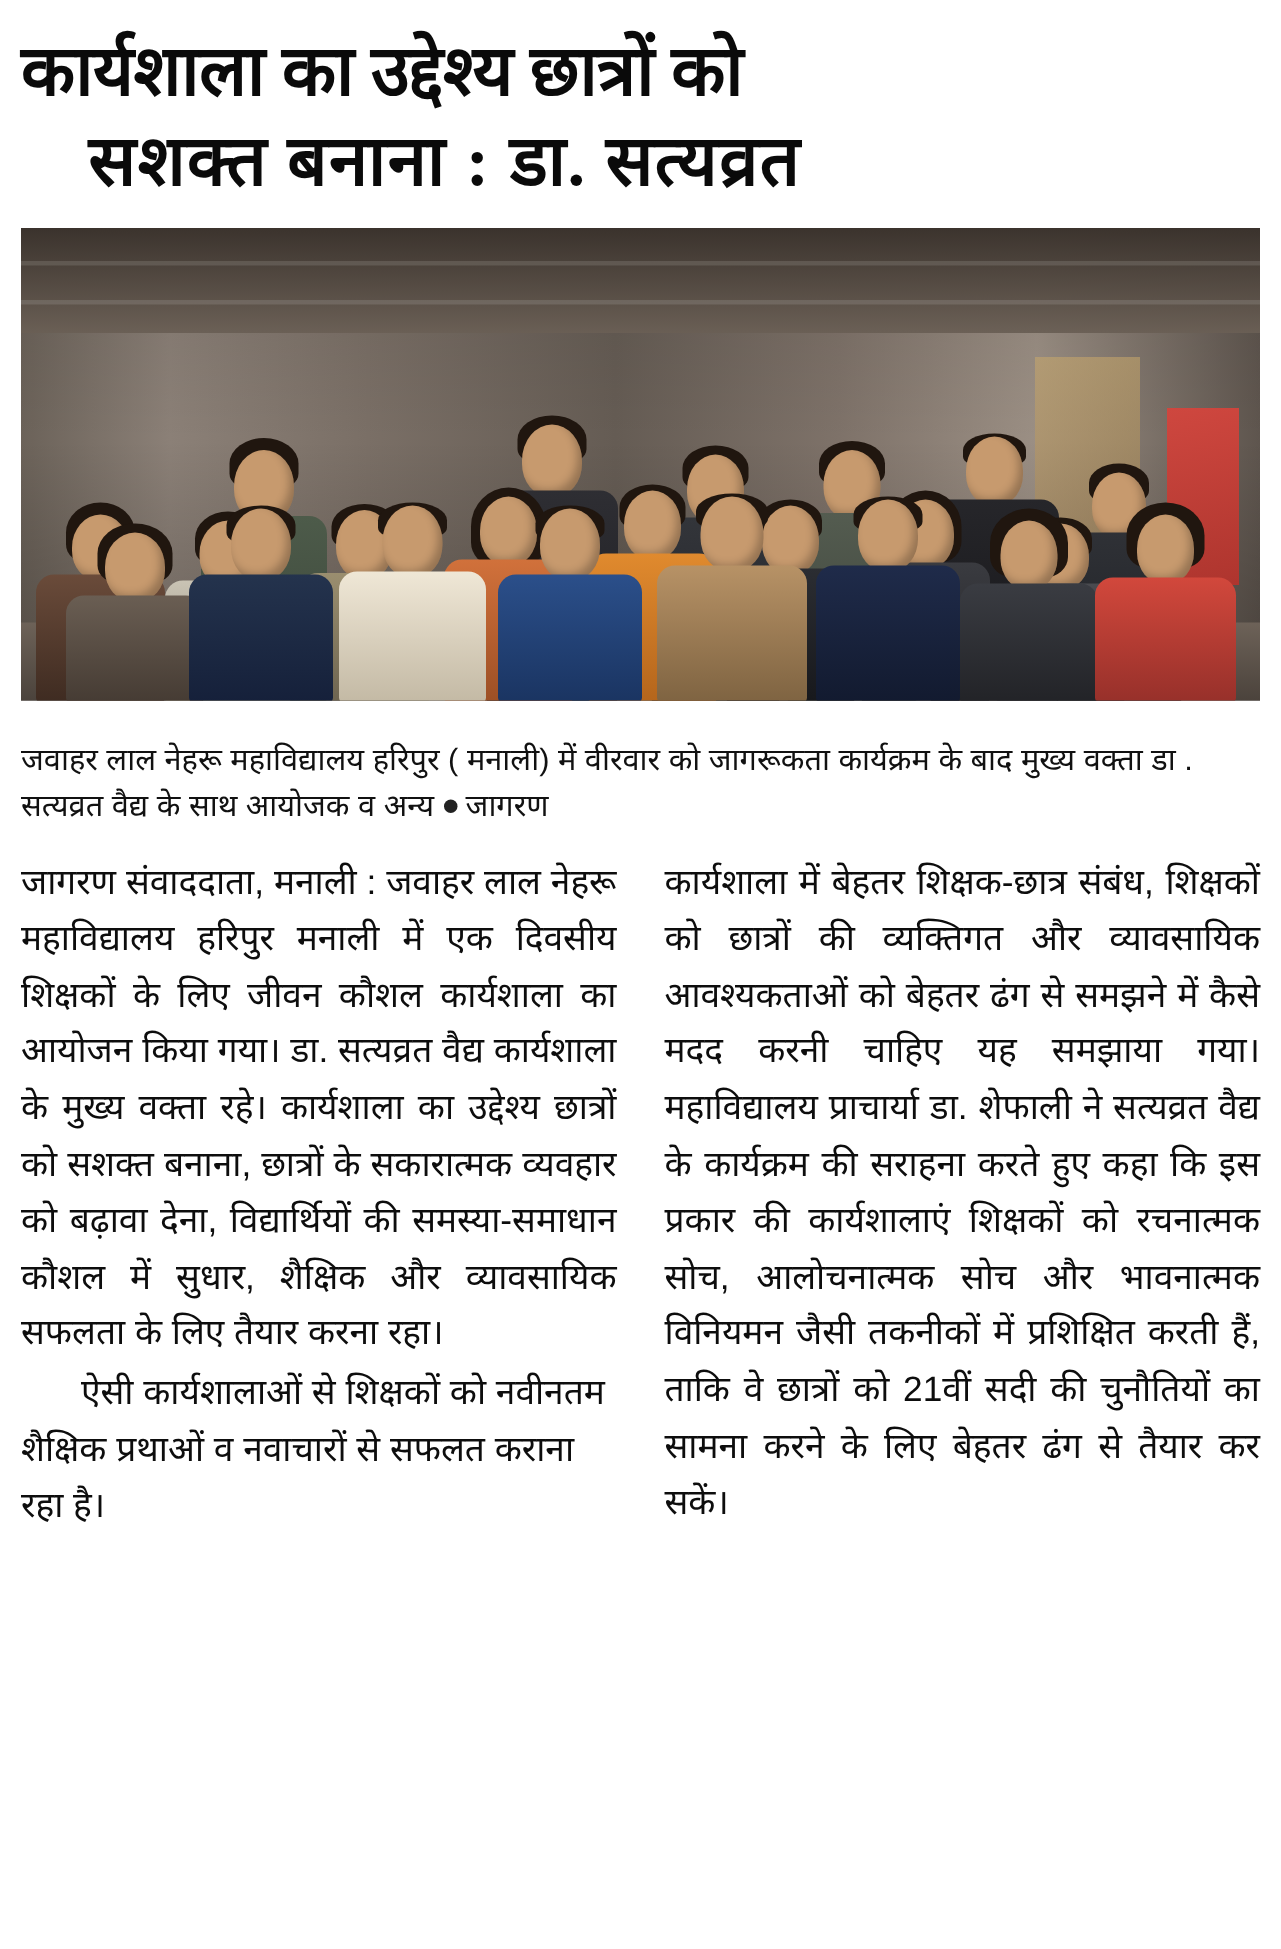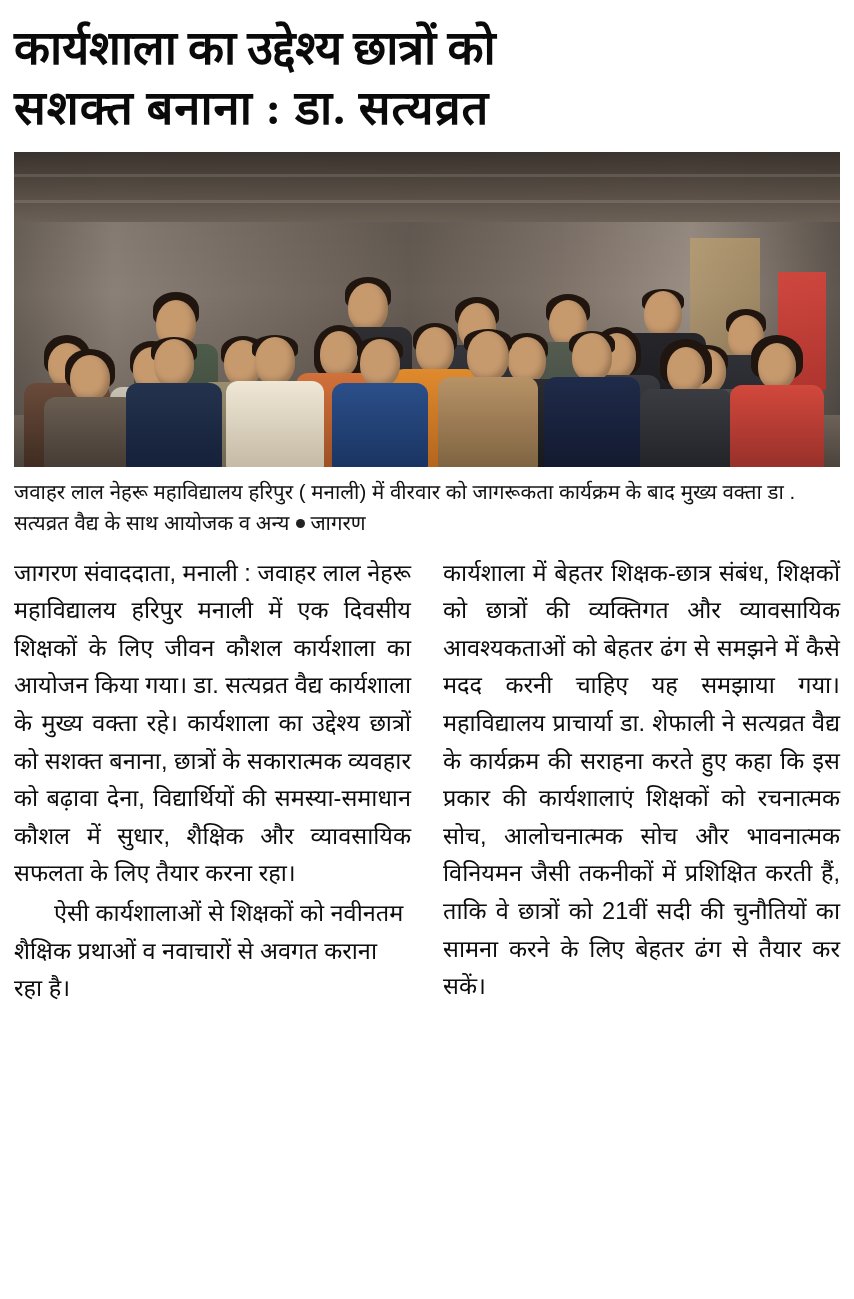--- a/index.html
+++ b/index.html
@@ -30,20 +30,21 @@
     font-weight: bold;
     font-size: 47px;
     line-height: 1.28;
     letter-spacing: -0.3px;
     color: #0a0a0a;
     text-align: left;
   }
   .headline .line2 {
     display: block;
     letter-spacing: 1px;
+    margin-left: 45px;
   }
 
   
   .photo-wrap {
     margin-top: 14px;
     width: 826px;
     height: 315px;
     position: relative;
     overflow: hidden;
     background: #2b2420;
@@ -104,21 +105,21 @@
   }
   .person .body {
     position: absolute;
     left: 50%;
     transform: translateX(-50%);
     border-radius: 12px 12px 4px 4px;
   }
 
   
   .caption {
-    margin-top: 9px;
+    margin-top: 24px;
     font-family: "Liberation Sans", sans-serif;
     font-size: 20.5px;
     line-height: 1.52;
     color: #111;
     font-weight: 500;
     max-width: 826px;
   }
   .caption .credit-dot {
     display: inline-block;
     width: 9px; height: 9px;
@@ -297,20 +298,20 @@
     </div>
   </div>
 
   <div class="caption">
     <span>जवाहर लाल नेहरू महाविद्यालय हरिपुर ( मनाली) में वीरवार को जागरूकता कार्यक्रम के बाद मुख्य वक्ता डा . सत्यव्रत वैद्य के साथ आयोजक व अन्य</span><span class="credit-dot"></span><span>जागरण</span>
   </div>
 
   <div class="columns">
     <div class="col">
       <p>जागरण संवाददाता, मनाली : जवाहर लाल नेहरू महाविद्यालय हरिपुर मनाली में एक दिवसीय शिक्षकों के लिए जीवन कौशल कार्यशाला का आयोजन किया गया। डा. सत्यव्रत वैद्य कार्यशाला के मुख्य वक्ता रहे। कार्यशाला का उद्देश्य छात्रों को सशक्त बनाना, छात्रों के सकारात्मक व्यवहार को बढ़ावा देना, विद्यार्थियों की समस्या-समाधान कौशल में सुधार, शैक्षिक और व्यावसायिक सफलता के लिए तैयार करना रहा।</p>
-      <p class="indent last">ऐसी कार्यशालाओं से शिक्षकों को नवीनतम शैक्षिक प्रथाओं व नवाचारों से अवगत कराना रहा है।</p>
+      <p class="indent last">ऐसी कार्यशालाओं से शिक्षकों को नवीनतम शैक्षिक प्रथाओं व नवाचारों से सफलत कराना रहा है।</p>
     </div>
     <div class="col">
       <p>कार्यशाला में बेहतर शिक्षक-छात्र संबंध, शिक्षकों को छात्रों की व्यक्तिगत और व्यावसायिक आवश्यकताओं को बेहतर ढंग से समझने में कैसे मदद करनी चाहिए यह समझाया गया। महाविद्यालय प्राचार्या डा. शेफाली ने सत्यव्रत वैद्य के कार्यक्रम की सराहना करते हुए कहा कि इस प्रकार की कार्यशालाएं शिक्षकों को रचनात्मक सोच, आलोचनात्मक सोच और भावनात्मक विनियमन जैसी तकनीकों में प्रशिक्षित करती हैं, ताकि वे छात्रों को 21वीं सदी की चुनौतियों का सामना करने के लिए बेहतर ढंग से तैयार कर सकें।</p>
     </div>
   </div>
 
 </div>
 
 </body></html>

